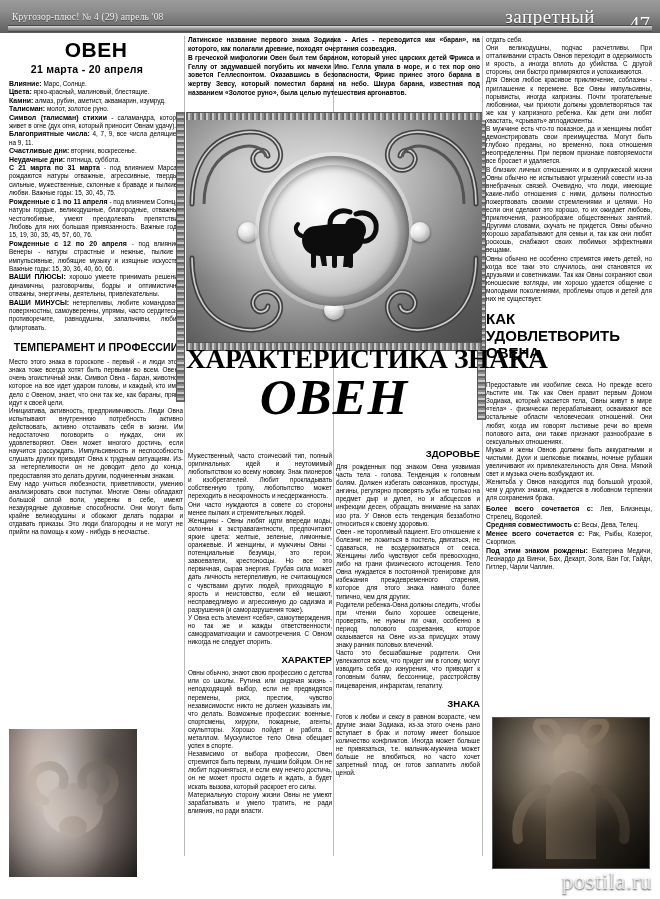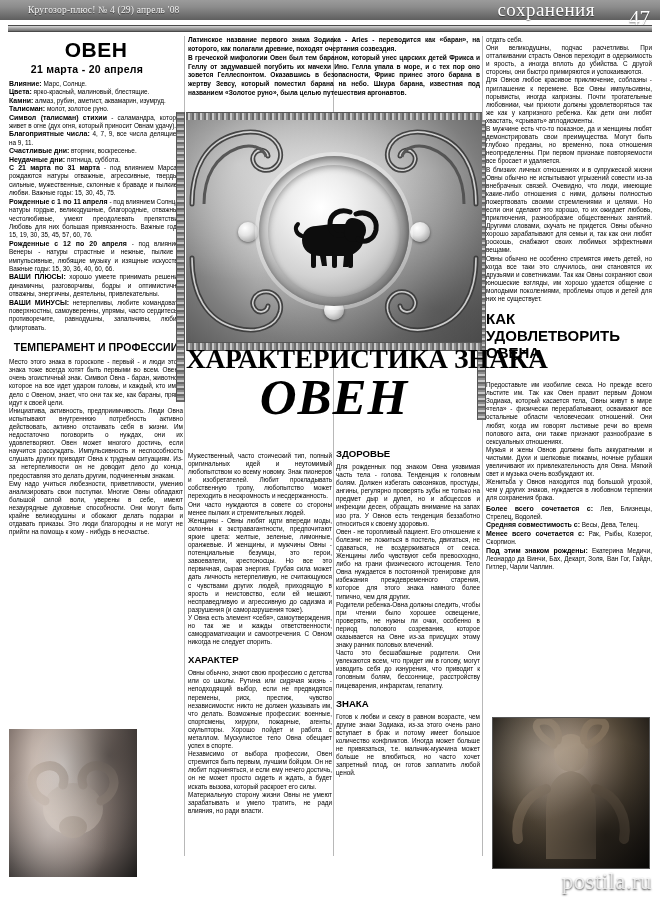--- a/index.html
+++ b/index.html
@@ -9,24 +9,24 @@
     background:#ffffff;
     font-family:"Liberation Sans", sans-serif;
     color:#000;
     overflow:hidden;
     position:relative;
   }
   .page{position:relative;width:660px;height:899px;overflow:hidden;}
 
   
   .masthead{
-    position:absolute;left:0;top:0;width:660px;height:20px;
+    position:absolute;left:0;top:0;width:660px;height:33px;
     background:linear-gradient(to bottom,#9b9b9b 0%,#8c8c8c 35%,#707070 75%,#5e5e5e 100%);
     display:flex;align-items:center;
-    box-sizing:border-box;padding:0 10px 0 28px;
+    box-sizing:border-box;padding:0 10px 0 12px;
   }
   .masthead-left{
     font-family:"Liberation Serif", serif;
     font-size:9.5px;color:#f2f2f2;letter-spacing:.2px;white-space:nowrap;
     text-shadow:0 1px 0 rgba(0,0,0,.45);
   }
   .masthead-spacer{flex:1;}
   .masthead-title{
     font-family:"Liberation Serif", serif;
     font-size:19px;color:#ffffff;letter-spacing:.5px;
@@ -72,21 +72,21 @@
   }
   .sign-dates{
     text-align:center;font-weight:bold;font-size:10.5px;letter-spacing:.3px;
     margin:0 18px 5px 0;
   }
   .sec-head{
     text-align:center;font-weight:bold;font-size:10.5px;letter-spacing:.1px;
     margin:9px 0 5px 0;
   }
   .sec-head-sm{
-    text-align:left;font-weight:bold;font-size:9.6px;margin:8px 0 4px 0;
+    text-align:right;font-weight:bold;font-size:9.6px;margin:8px 0 4px 0;
   }
   .sec-head-left{
     text-align:left;font-weight:bold;font-size:15px;margin:7px 0 20px 0;
   }
 
   
   .myth{
     position:absolute;left:188px;top:36px;width:292px;
     font-size:6.6px;line-height:8.6px;font-weight:bold;text-align:justify;
   }
@@ -201,21 +201,21 @@
   }
 </style>
 </head>
 <body>
 
 <div class="page">
 
   <div class="masthead">
     <span class="masthead-left">Кругозор-плюс! № 4 (29) апрель '08</span>
     <span class="masthead-spacer"></span>
-    <span class="masthead-title">сохранения</span>
+    <span class="masthead-title">запретный</span>
     <span class="masthead-page">47</span>
   </div>
   <div class="rule-under"></div>
 
   <div class="vrule vr1"></div>
   <div class="vrule vr2"></div>
   <div class="vrule vr3"></div>
 
   <div class="col col-1">
     <div class="sign-name">ОВЕН</div>

